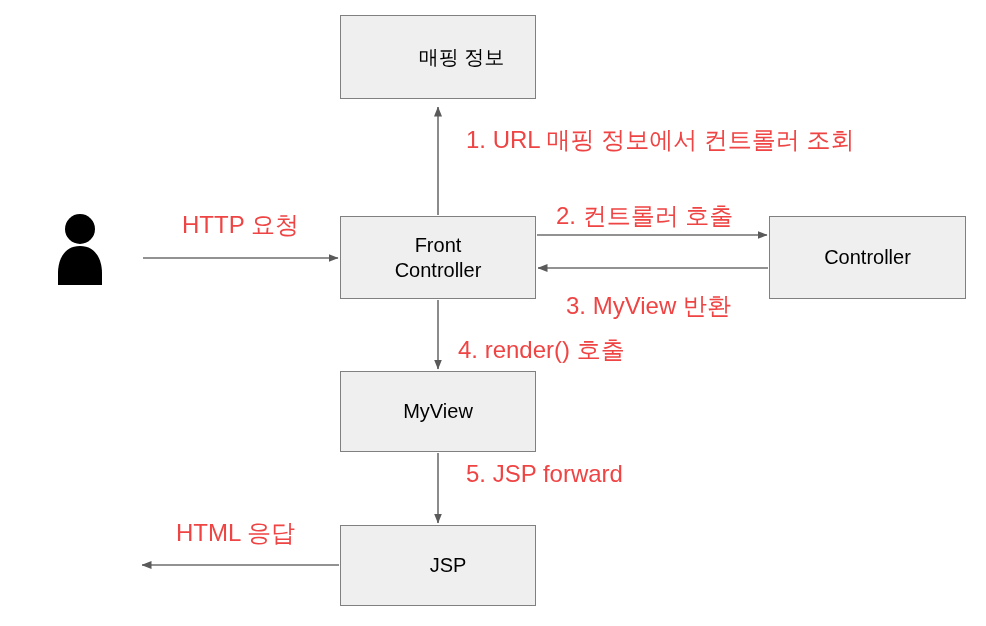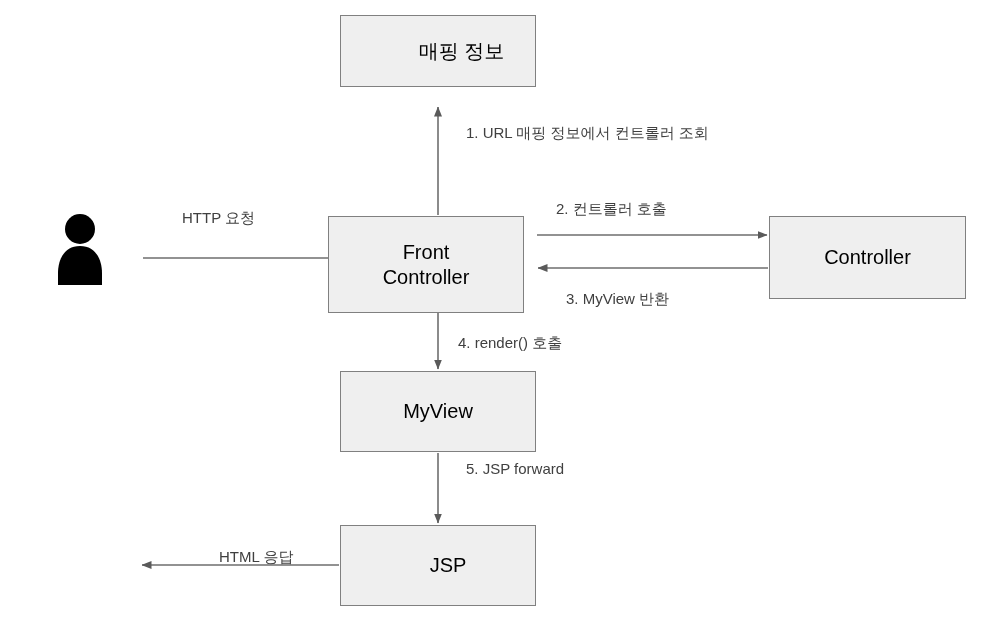--- a/index.html
+++ b/index.html
@@ -27,22 +27,22 @@
     border: 1px solid #808080;
     display: flex;
     align-items: center;
     justify-content: center;
     text-align: center;
     font-size: 20px;
     line-height: 1.25;
     color: #000000;
     white-space: pre-line;
   }
-  #box-mapping  { left: 340px; top: 15px;  width: 196px; height: 72px; padding-left: 47px; }
-  #box-front    { left: 328px; top: 216px; width: 196px; height: 97px; }
+  #box-mapping  { left: 340px; top: 15px;  width: 196px; height: 84px; padding-left: 47px; }
+  #box-front    { left: 340px; top: 216px; width: 196px; height: 83px; }
   #box-controller { left: 769px; top: 216px; width: 197px; height: 83px; }
   #box-myview   { left: 340px; top: 371px; width: 196px; height: 81px; }
   #box-jsp      { left: 340px; top: 525px; width: 196px; height: 81px; padding-left: 20px; }
 
   
   #client-actor {
     position: absolute;
     left: 12px;
     top: 210px;
     width: 138px;
@@ -71,31 +71,31 @@
     left: 0;
     top: 0;
     width: 986px;
     height: 626px;
     pointer-events: none;
   }
 
   
   .edge-label {
     position: absolute;
-    font-size: 15px;
-    color: #404040;
+    font-size: 24px;
+    color: #ef4444;
     white-space: nowrap;
   }
   #label-http-request { left: 182px; top: 209px; }
   #label-step1 { left: 466px; top: 124px; }
   #label-step2 { left: 556px; top: 189px; margin-top: 11px; }
   #label-step3 { left: 566px; top: 290px; }
   #label-step4 { left: 458px; top: 334px; }
   #label-step5 { left: 466px; top: 460px; }
-  #label-html-response { left: 176px; top: 548px; margin-left: 43px; }
+  #label-html-response { left: 176px; top: 517px; }
 </style>
 </head>
 <body>
 
 <div id="diagram-canvas">
 
   <svg id="arrow-layer" viewBox="0 0 986 626" xmlns="http://www.w3.org/2000/svg">
     <defs>
       <marker id="arrowhead-right" markerWidth="10" markerHeight="8" refX="9.5" refY="4" orient="auto" markerUnits="userSpaceOnUse">
         <path d="M0,0 L10,4 L0,8 z" fill="#5a5a5a"></path>

